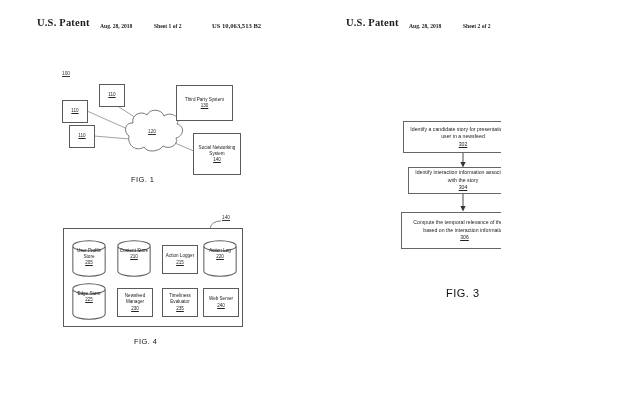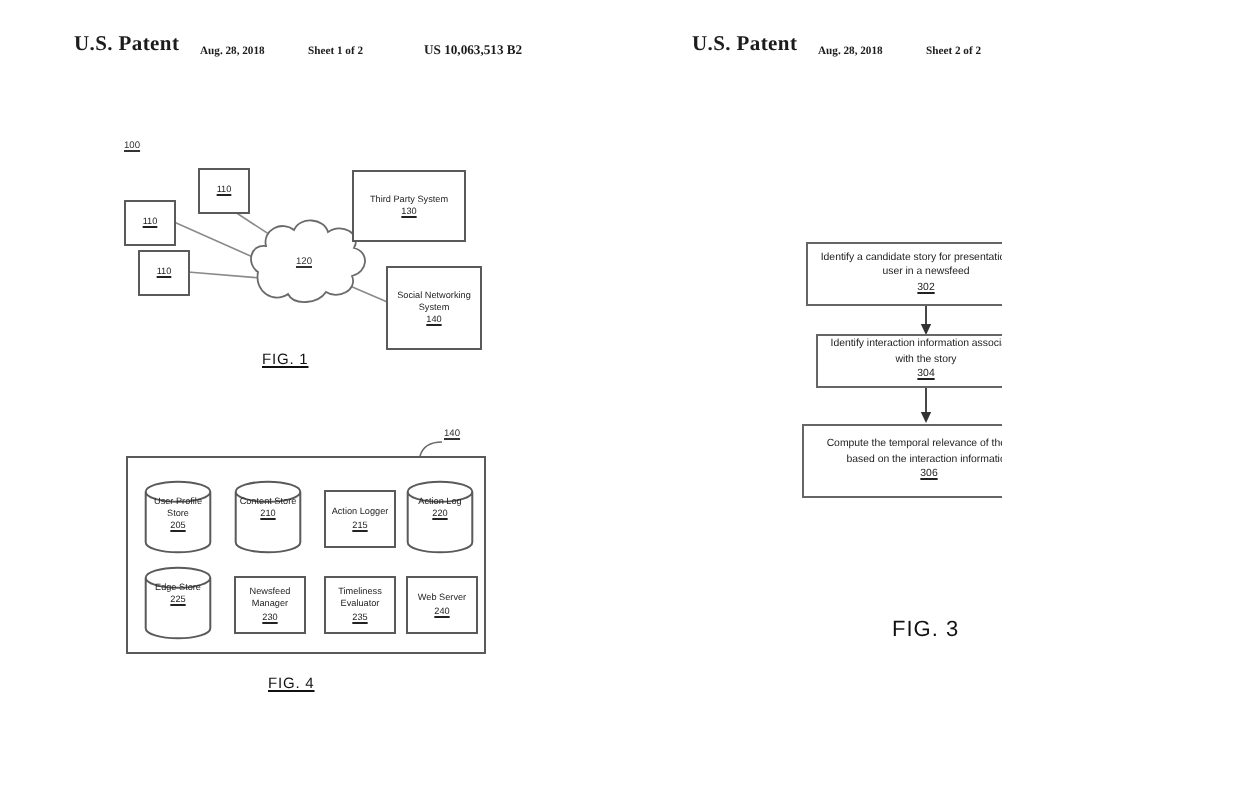--- a/index.html
+++ b/index.html
@@ -23,22 +23,22 @@
   .reflabel{position:absolute;font-size:4.8px;color:#333;}
   .ref{text-decoration:underline;}
 
   .box{position:absolute;border:1px solid #5a5a5a;background:#fff;display:flex;flex-direction:column;
        align-items:center;justify-content:center;text-align:center;font-size:4.6px;line-height:1.35;color:#222;}
 
   .cyl{position:absolute;text-align:center;font-size:4.6px;line-height:1.35;color:#222;}
   .cyl svg{position:absolute;left:0;top:0;width:100%;height:100%;}
   .cyl .cyl-text{position:relative;display:block;padding-top:8px;}
 
-  .caption-sm{position:absolute;font-size:7.5px;color:#111;letter-spacing:.4px;text-decoration:underline;}
-  .caption-lg{position:absolute;font-size:11px;color:#111;letter-spacing:.5px;margin-top:22px;}
+  .caption-sm{position:absolute;font-size:7.5px;color:#111;letter-spacing:.4px;}
+  .caption-lg{position:absolute;font-size:11px;color:#111;letter-spacing:.5px;}
 
   .flow-box{position:absolute;border:1px solid #666;background:#fff;display:flex;flex-direction:column;
             align-items:center;justify-content:center;text-align:center;font-size:5.2px;line-height:1.45;
             color:#222;padding:2px 4px;box-sizing:border-box;}
 </style>
 </head>
 <body>
 
 <div id="canvas">
 

